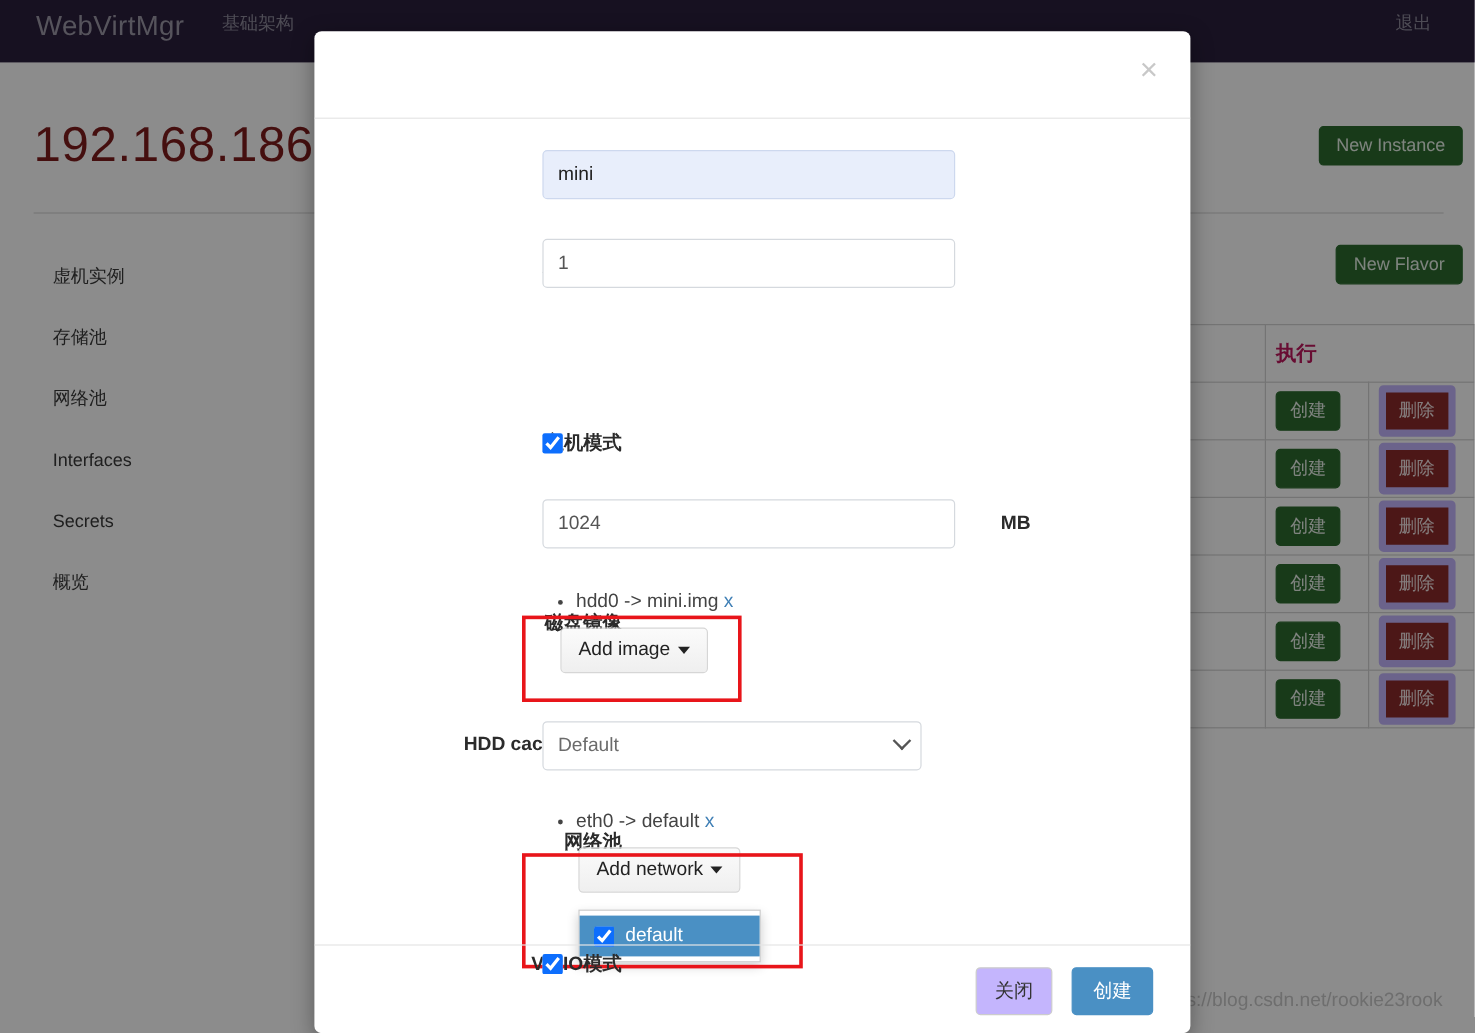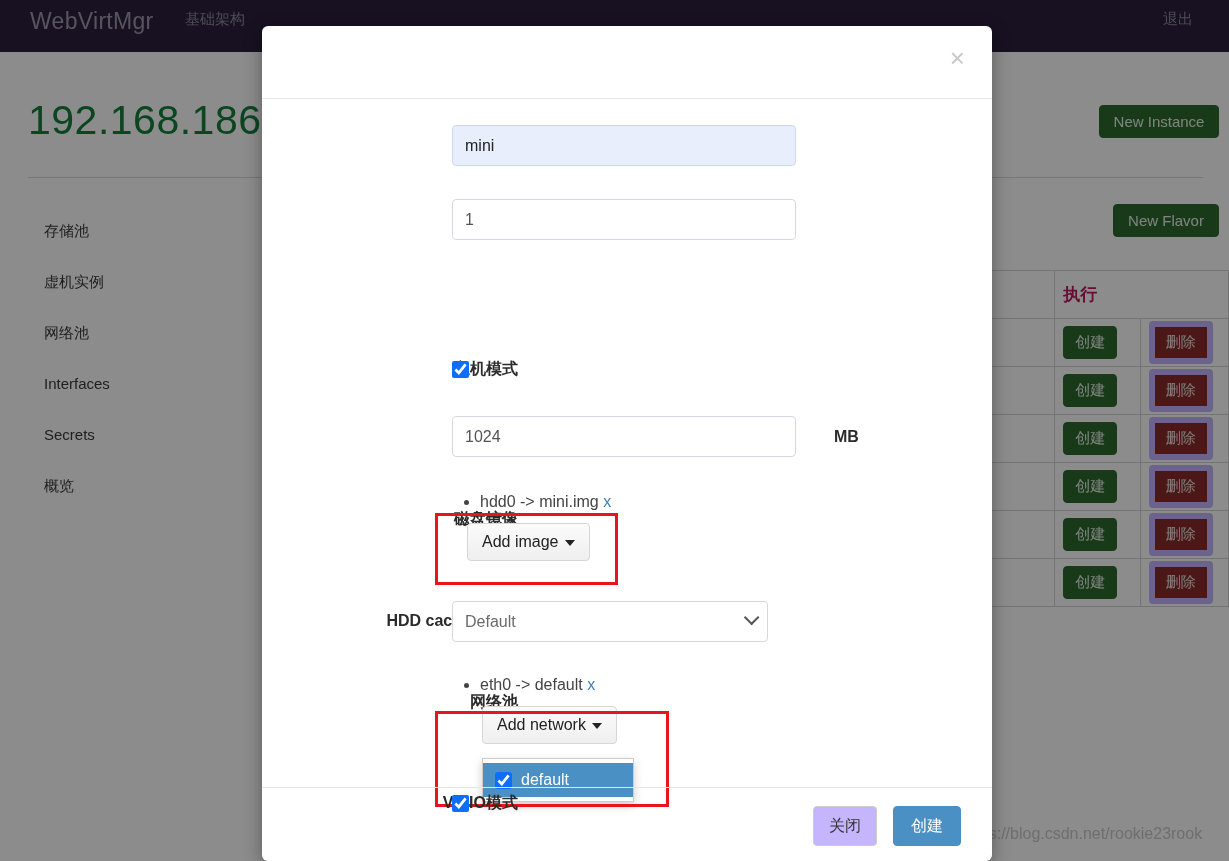--- a/index.html
+++ b/index.html
@@ -22,21 +22,21 @@
     font-size:23px; color:#9d9aa8; letter-spacing:.3px;
   }
   .nav-link {
     position:absolute; top:10px; font-size:15px; color:#8e8b9b;
   }
   .nav-infra { left:185px; }
   .nav-logout { left:1163px; }
 
   .page-title {
     position:absolute; left:28px; top:97px;
-    font-size:41px; color:#15803d; font-weight:400; letter-spacing:.5px;
+    font-size:41px; color:#7f1d1d; font-weight:400; letter-spacing:.5px;
     white-space:nowrap;
   }
   .hr-main {
     position:absolute; left:28px; top:177px; width:1175px; height:1px;
     background:#d8d8d8;
   }
 
   .side-nav { position:absolute; left:44px; top:205px; width:200px; }
   .side-item {
     font-size:15px; color:#3a3a3a; height:51px; line-height:51px;
@@ -192,22 +192,22 @@
   <div class="navbar">
     <div class="nav-brand">WebVirtMgr</div>
     <div class="nav-link nav-infra">基础架构</div>
     <div class="nav-link nav-logout">退出</div>
   </div>
 
   <div class="page-title">192.168.186</div>
   <div class="hr-main"></div>
 
   <div class="side-nav">
+    <div class="side-item">虚机实例</div>
     <div class="side-item">存储池</div>
-    <div class="side-item">虚机实例</div>
     <div class="side-item">网络池</div>
     <div class="side-item">Interfaces</div>
     <div class="side-item">Secrets</div>
     <div class="side-item">概览</div>
   </div>
 
   <div class="btn-green" id="btn-new-instance">New Instance</div>
   <div class="btn-green" id="btn-new-flavor">New Flavor</div>
 
   <div class="bg-table">

